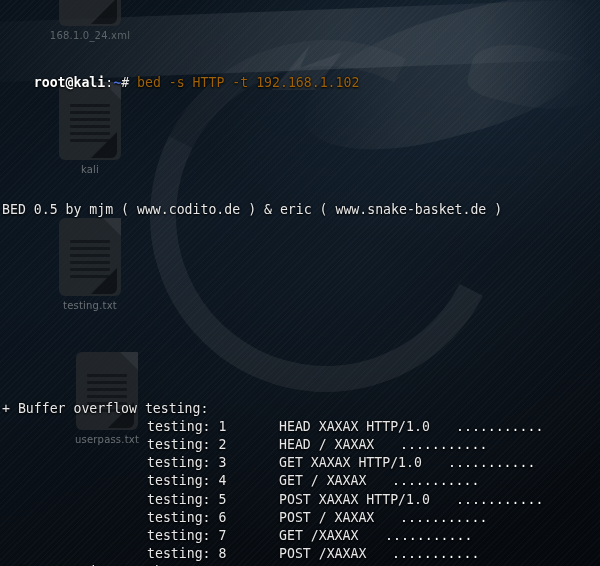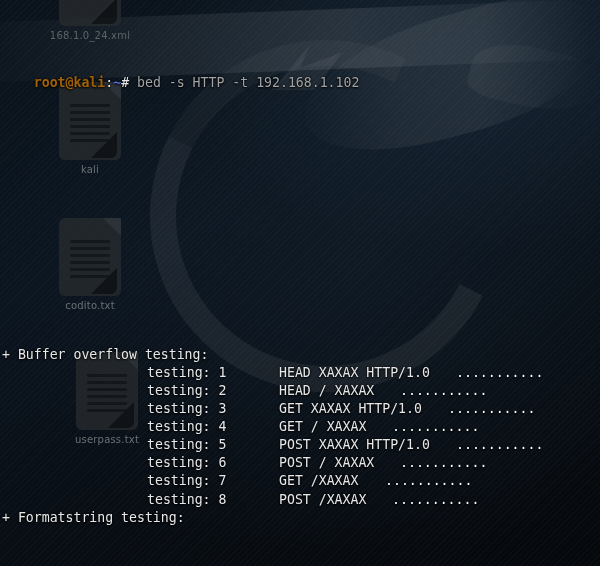--- a/index.html
+++ b/index.html
@@ -151,25 +151,25 @@
     padding: 2px 0 0 2px;
     box-sizing: border-box;
     font-family: "DejaVu Sans Mono", "Liberation Mono", monospace;
     font-size: 13.2px;
     line-height: 18.1px;
     color: #e8e8e8;
     white-space: pre;
     text-shadow: 0 0 2px rgba(0,0,0,0.95), 0 1px 2px rgba(0,0,0,0.9);
   }
   .line { height: 18.1px; }
-  .prompt-user { color: #a16207; font-weight: bold; }
+  .prompt-user { color: #ffffff; font-weight: bold; }
   .prompt-colon { color: #e8e8e8; }
   .prompt-path { color: #4a6ed8; font-weight: bold; }
   .prompt-hash { color: #e8e8e8; }
-  .cmd { color: #a3a3a3; }
+  .cmd { color: #a16207; }
   .dots { color: #ffffff; }
 </style>
 </head>
 <body>
 
 <div id="desktop">
   <div class="dragon dragon-ring"></div>
   <div class="dragon dragon-tail"></div>
   <div class="dragon dragon-spike"></div>
   <div class="dragon dragon-horn"></div>
@@ -207,21 +207,21 @@
           <div class="lines">
             <i></i>
             <i></i>
             <i></i>
             <i></i>
             <i></i>
             <i></i>
           </div>
           <div class="curl"></div>
         </div>
-        <div class="label">codito.txt</div>
+        <div class="label">testing.txt</div>
       </div>
       <div class="desk-icon" style="left: 63px; top: 352px;">
         <div class="glyph">
           <div class="fold"></div>
           <div class="lines">
             <i></i>
             <i></i>
             <i></i>
             <i></i>
             <i></i>
@@ -235,18 +235,19 @@
 </div>
 
 <div id="terminal">
 
   <div class="line">
     <span class="prompt-user">root@kali</span><span class="prompt-colon">:</span><span class="prompt-path">~</span><span class="prompt-hash">#</span><span class="cmd"> bed -s HTTP -t 192.168.1.102</span>
   </div>
 
   <div class="line"></div>
 
+  <div class="line">BED 0.5 by mjm ( www.codito.de ) &amp; eric ( www.snake-basket.de )</div>
 
   <div class="line"></div>
   <div class="line"></div>
 
   <div id="output-body"><div class="line">+ Buffer overflow testing:</div><div class="line" style="position: relative;"><span style="position: absolute; left: 145px;">testing: 1</span><span style="position: absolute; left: 277px;">HEAD XAXAX HTTP/1.0</span><span class="dots" style="position: absolute; left: 454px;">...........</span></div><div class="line" style="position: relative;"><span style="position: absolute; left: 145px;">testing: 2</span><span style="position: absolute; left: 277px;">HEAD / XAXAX</span><span class="dots" style="position: absolute; left: 398px;">...........</span></div><div class="line" style="position: relative;"><span style="position: absolute; left: 145px;">testing: 3</span><span style="position: absolute; left: 277px;">GET XAXAX HTTP/1.0</span><span class="dots" style="position: absolute; left: 446px;">...........</span></div><div class="line" style="position: relative;"><span style="position: absolute; left: 145px;">testing: 4</span><span style="position: absolute; left: 277px;">GET / XAXAX</span><span class="dots" style="position: absolute; left: 390px;">...........</span></div><div class="line" style="position: relative;"><span style="position: absolute; left: 145px;">testing: 5</span><span style="position: absolute; left: 277px;">POST XAXAX HTTP/1.0</span><span class="dots" style="position: absolute; left: 454px;">...........</span></div><div class="line" style="position: relative;"><span style="position: absolute; left: 145px;">testing: 6</span><span style="position: absolute; left: 277px;">POST / XAXAX</span><span class="dots" style="position: absolute; left: 398px;">...........</span></div><div class="line" style="position: relative;"><span style="position: absolute; left: 145px;">testing: 7</span><span style="position: absolute; left: 277px;">GET /XAXAX</span><span class="dots" style="position: absolute; left: 383px;">...........</span></div><div class="line" style="position: relative;"><span style="position: absolute; left: 145px;">testing: 8</span><span style="position: absolute; left: 277px;">POST /XAXAX</span><span class="dots" style="position: absolute; left: 390px;">...........</span></div><div class="line">+ Formatstring testing:</div></div>
 </div>
 
 </body></html>

